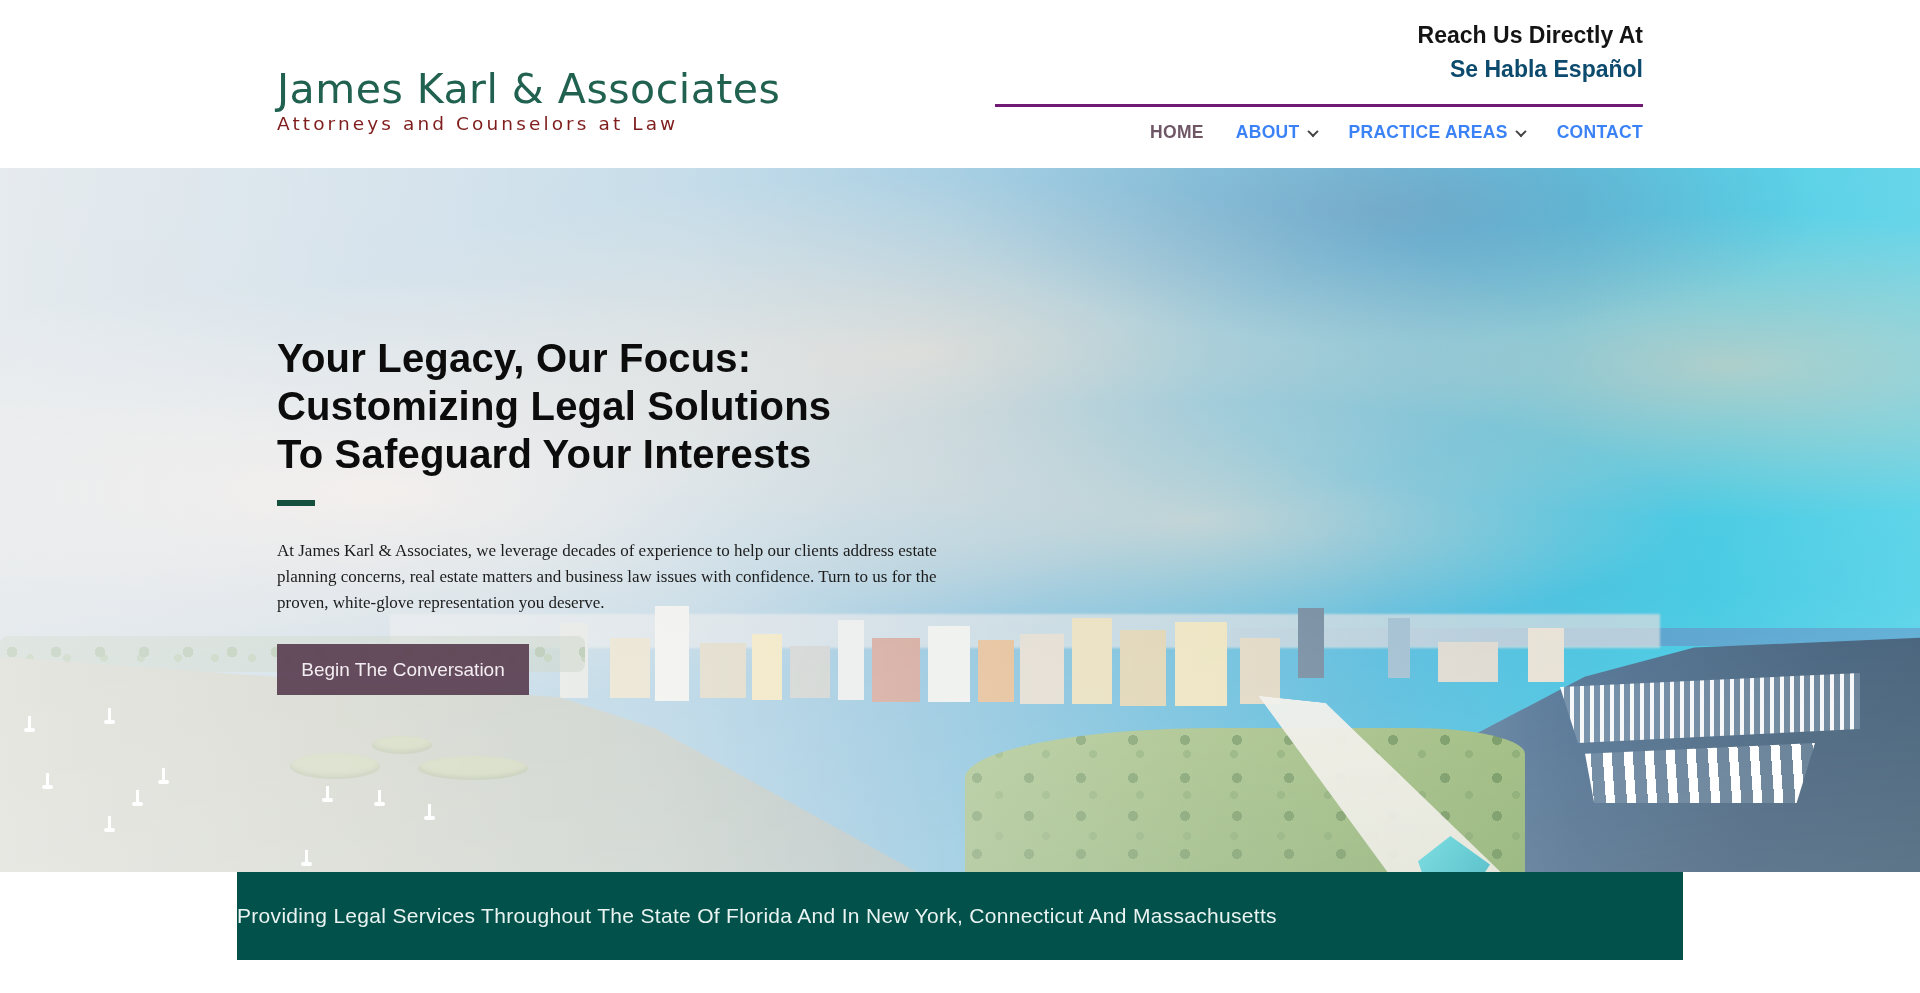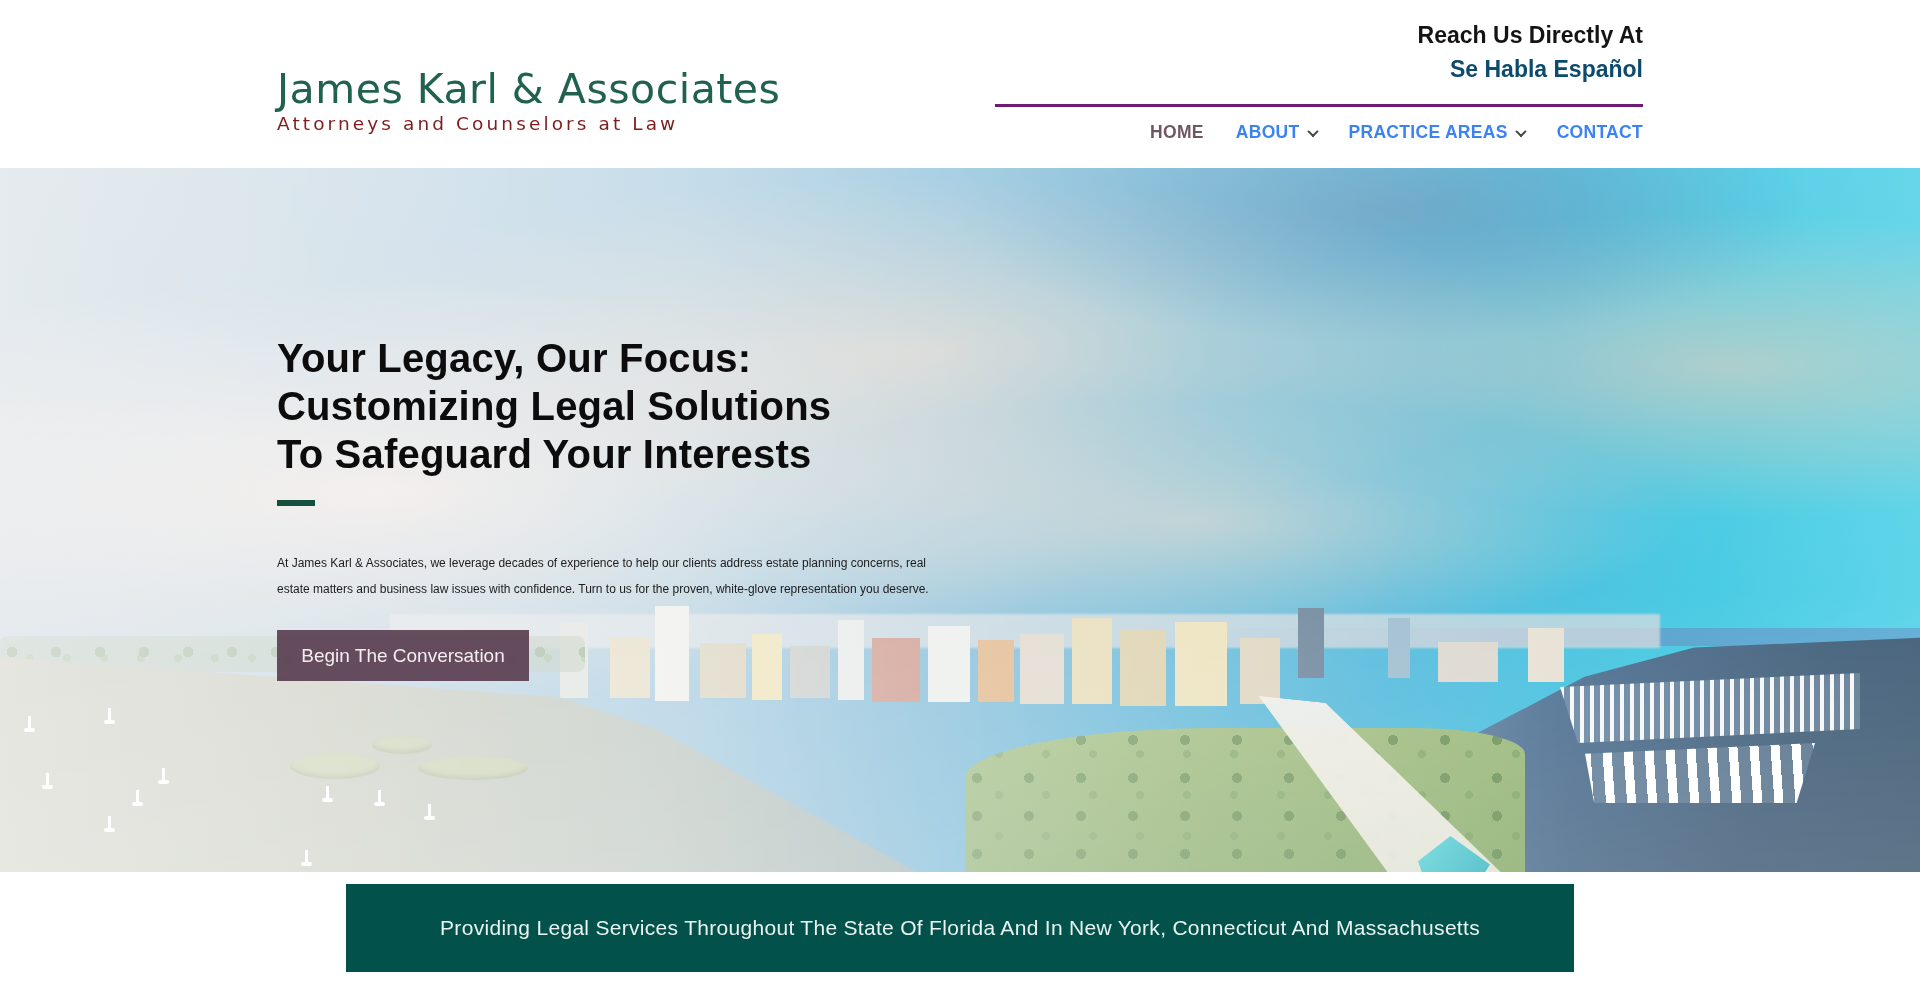--- a/index.html
+++ b/index.html
@@ -95,28 +95,28 @@
       background:#ffffff; border-radius:2px; }
 
   .haze { position:absolute; inset:0;
       background:
         linear-gradient(180deg, rgba(255,255,255,0.18), rgba(255,255,255,0.10) 60%, rgba(255,255,255,0.22)),
         linear-gradient(90deg, rgba(255,255,255,0.62) 0%, rgba(255,255,255,0.48) 35%, rgba(255,255,255,0.20) 62%, rgba(255,255,255,0.04) 82%); }
 
   .hero-inner { position:relative; width:1366px; margin:0 auto; padding-top:166px; }
   .hero-title { font-size:40px; line-height:48px; font-weight:700; color:#0c0c0c; letter-spacing:0.2px; }
   .hero-divider { width:38px; height:6px; background:#15503f; margin-top:22px; }
-  .hero-text { margin-top:44px; width:672px; font-size:12px; line-height:26px; color:#1c1c1c; }
+  .hero-text { margin-top:32px; width:672px; font-size:17px; line-height:26px; color:#1c1c1c;font-family:Liberation Serif, serif; }
   .cta-button { margin-top:28px; width:252px; height:51px; background:rgba(90,63,81,0.92);
       border:none; color:#f3edf1; font-size:19px; font-family:"Liberation Sans",sans-serif;
       display:flex; align-items:center; justify-content:center; cursor:pointer; }
 
   
-  .banner { width:1228px; margin:12px auto; height:88px; background:#02514a;
-      display:flex; align-items:center; justify-content:center; }
+  .banner { width:1446px; margin:0 auto; height:88px; background:#02514a;
+      display:flex; align-items:center; }
   .banner-text { color:#e9f3f1; font-size:21px; letter-spacing:0.3px; font-weight:400; }
 
   .bottom-spacer { height:33px; background:#ffffff; }
 </style>
 </head>
 <body>
 
 <header class="header">
   <div class="container header-inner">
     <div class="logo">

